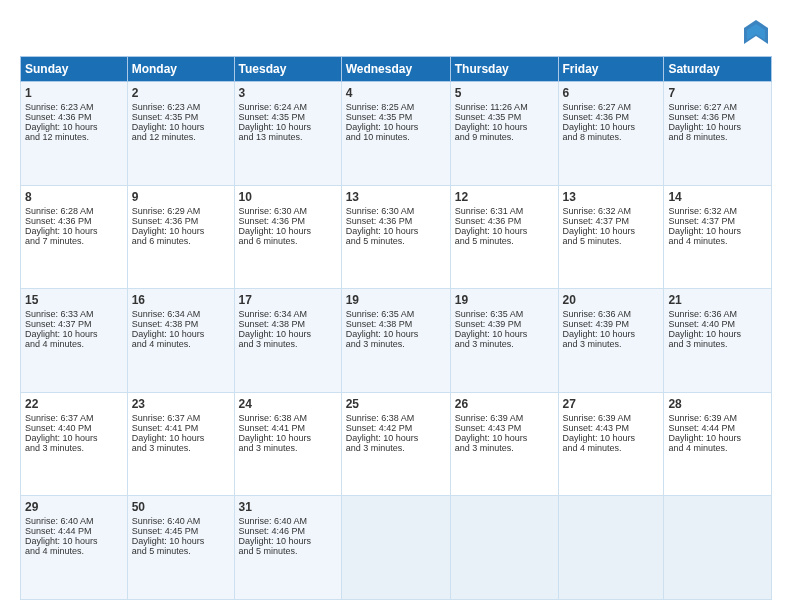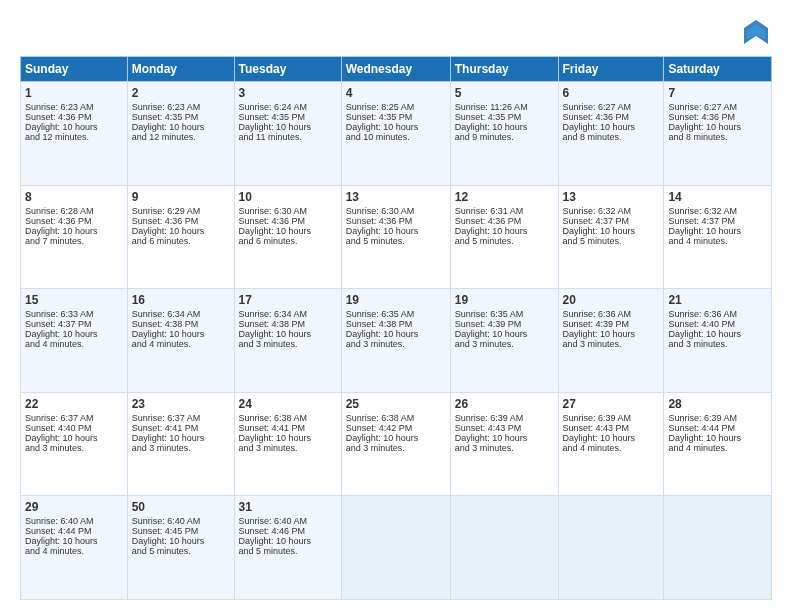--- a/index.html
+++ b/index.html
@@ -142,21 +142,21 @@
             <span style="display: block;">Sunrise: 6:23 AM</span>
             <span style="display: block;">Sunset: 4:35 PM</span>
             <span style="display: block;">Daylight: 10 hours</span>
             <span style="display: block;">and 12 minutes.</span>
           </td>
           <td>
             <span class="day-num">3</span>
             <span style="display: block;">Sunrise: 6:24 AM</span>
             <span style="display: block;">Sunset: 4:35 PM</span>
             <span style="display: block;">Daylight: 10 hours</span>
-            <span style="display: block;">and 11 minutes.</span>
+            <span style="display: block;">and 13 minutes.</span>
           </td>
           <td>
             <span class="day-num">4</span>
             <span style="display: block;">Sunrise: 8:25 AM</span>
             <span style="display: block;">Sunset: 4:35 PM</span>
             <span style="display: block;">Daylight: 10 hours</span>
             <span style="display: block;">and 10 minutes.</span>
           </td>
           <td>
             <span class="day-num">5</span>

